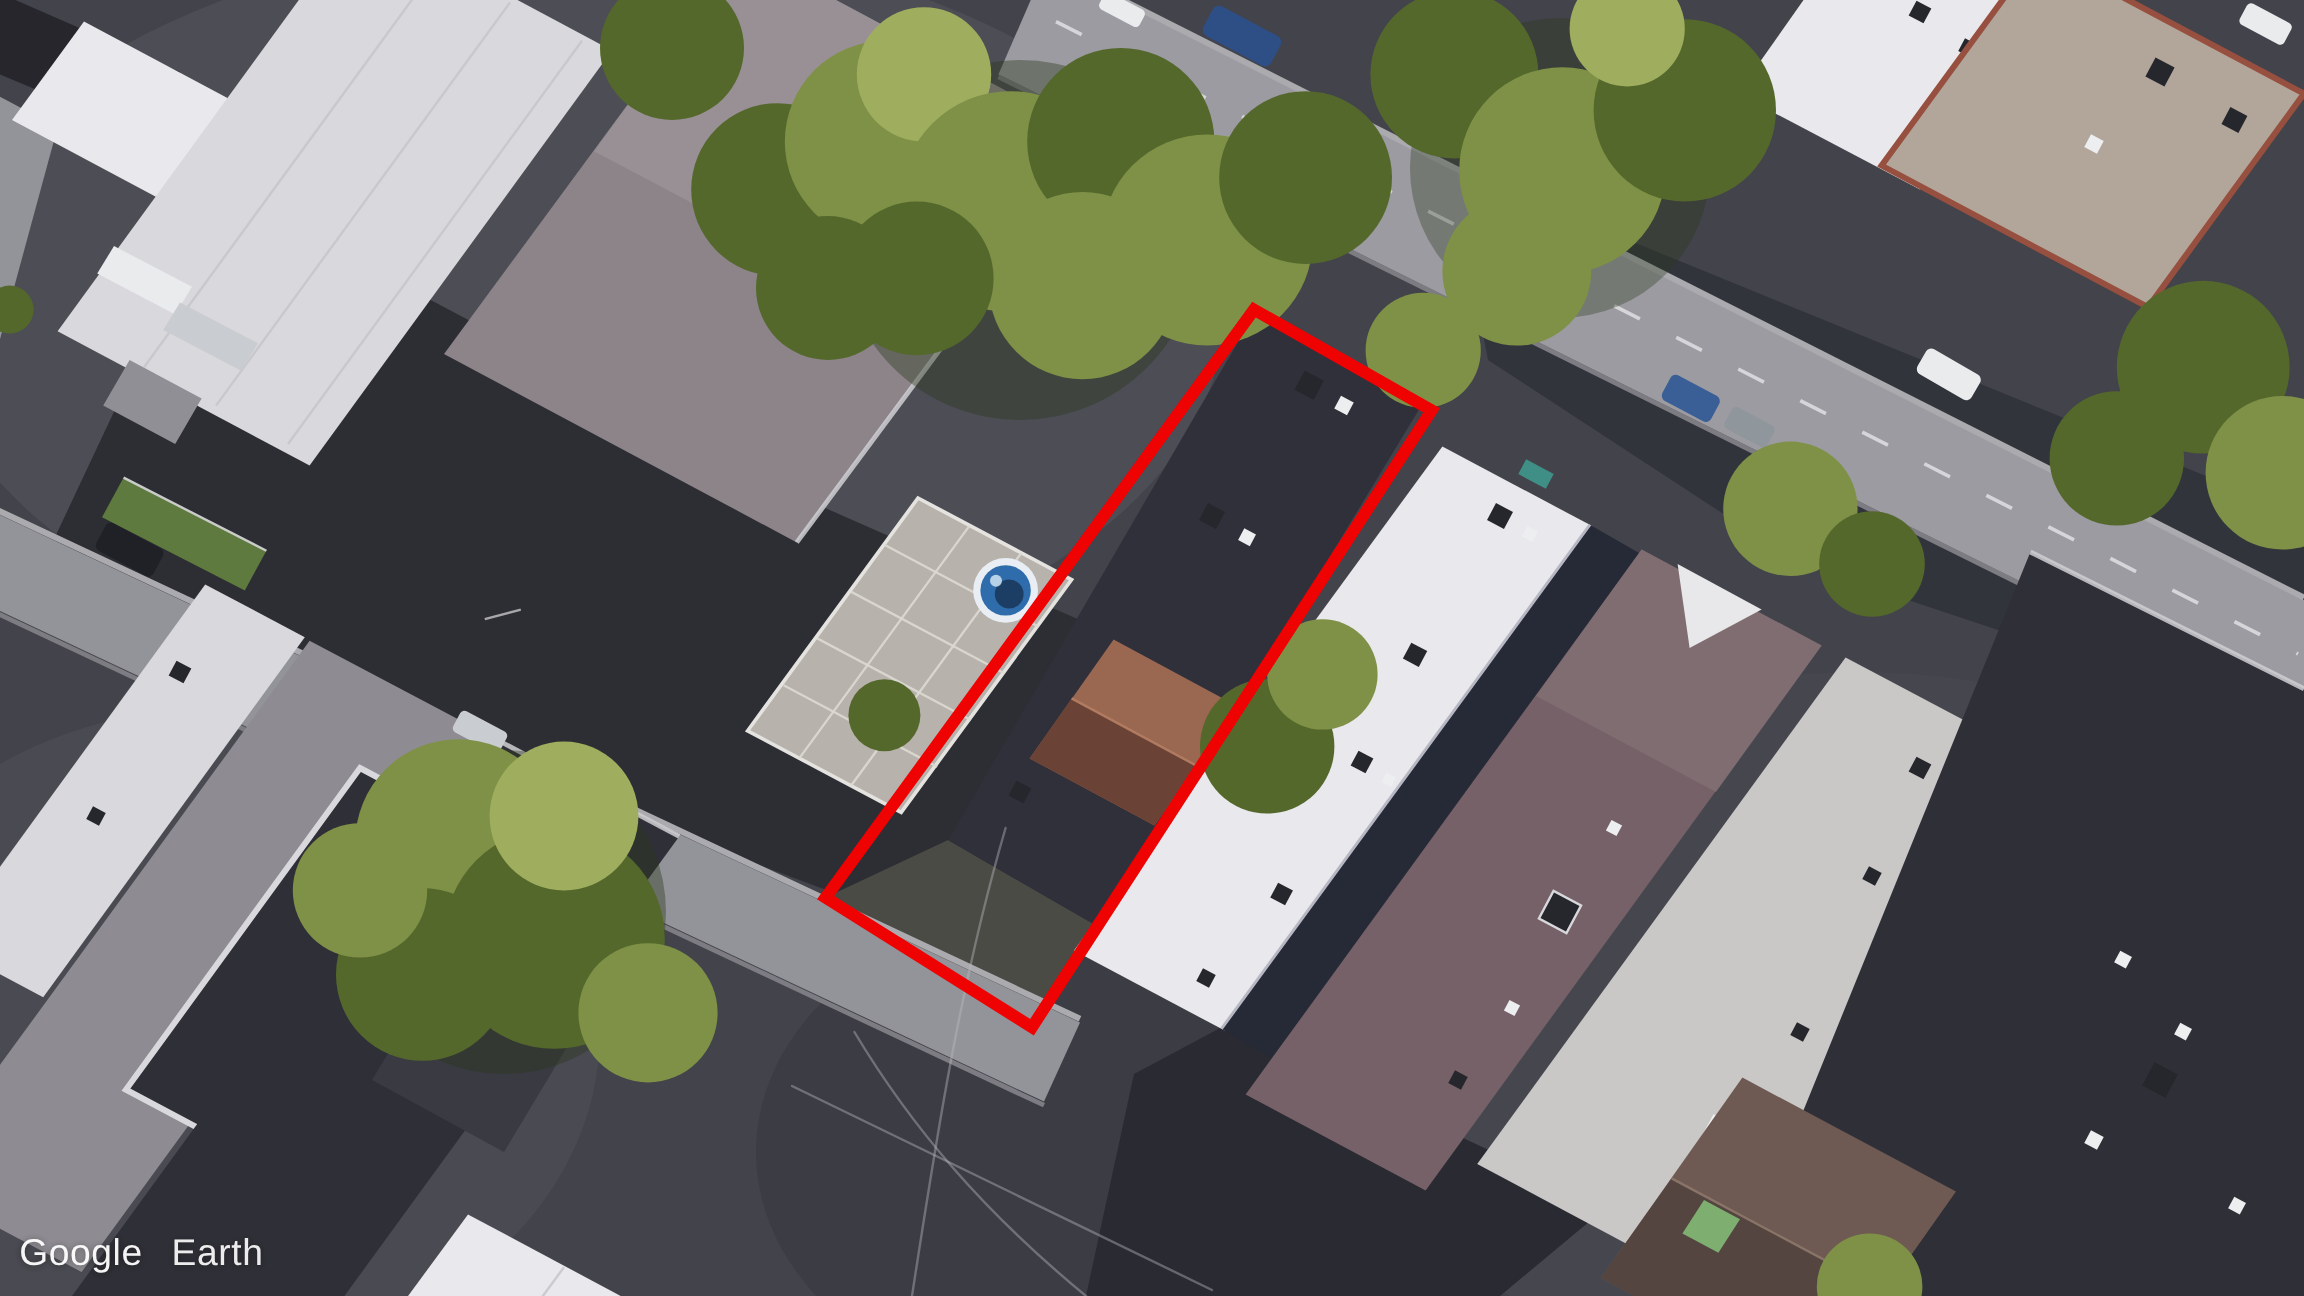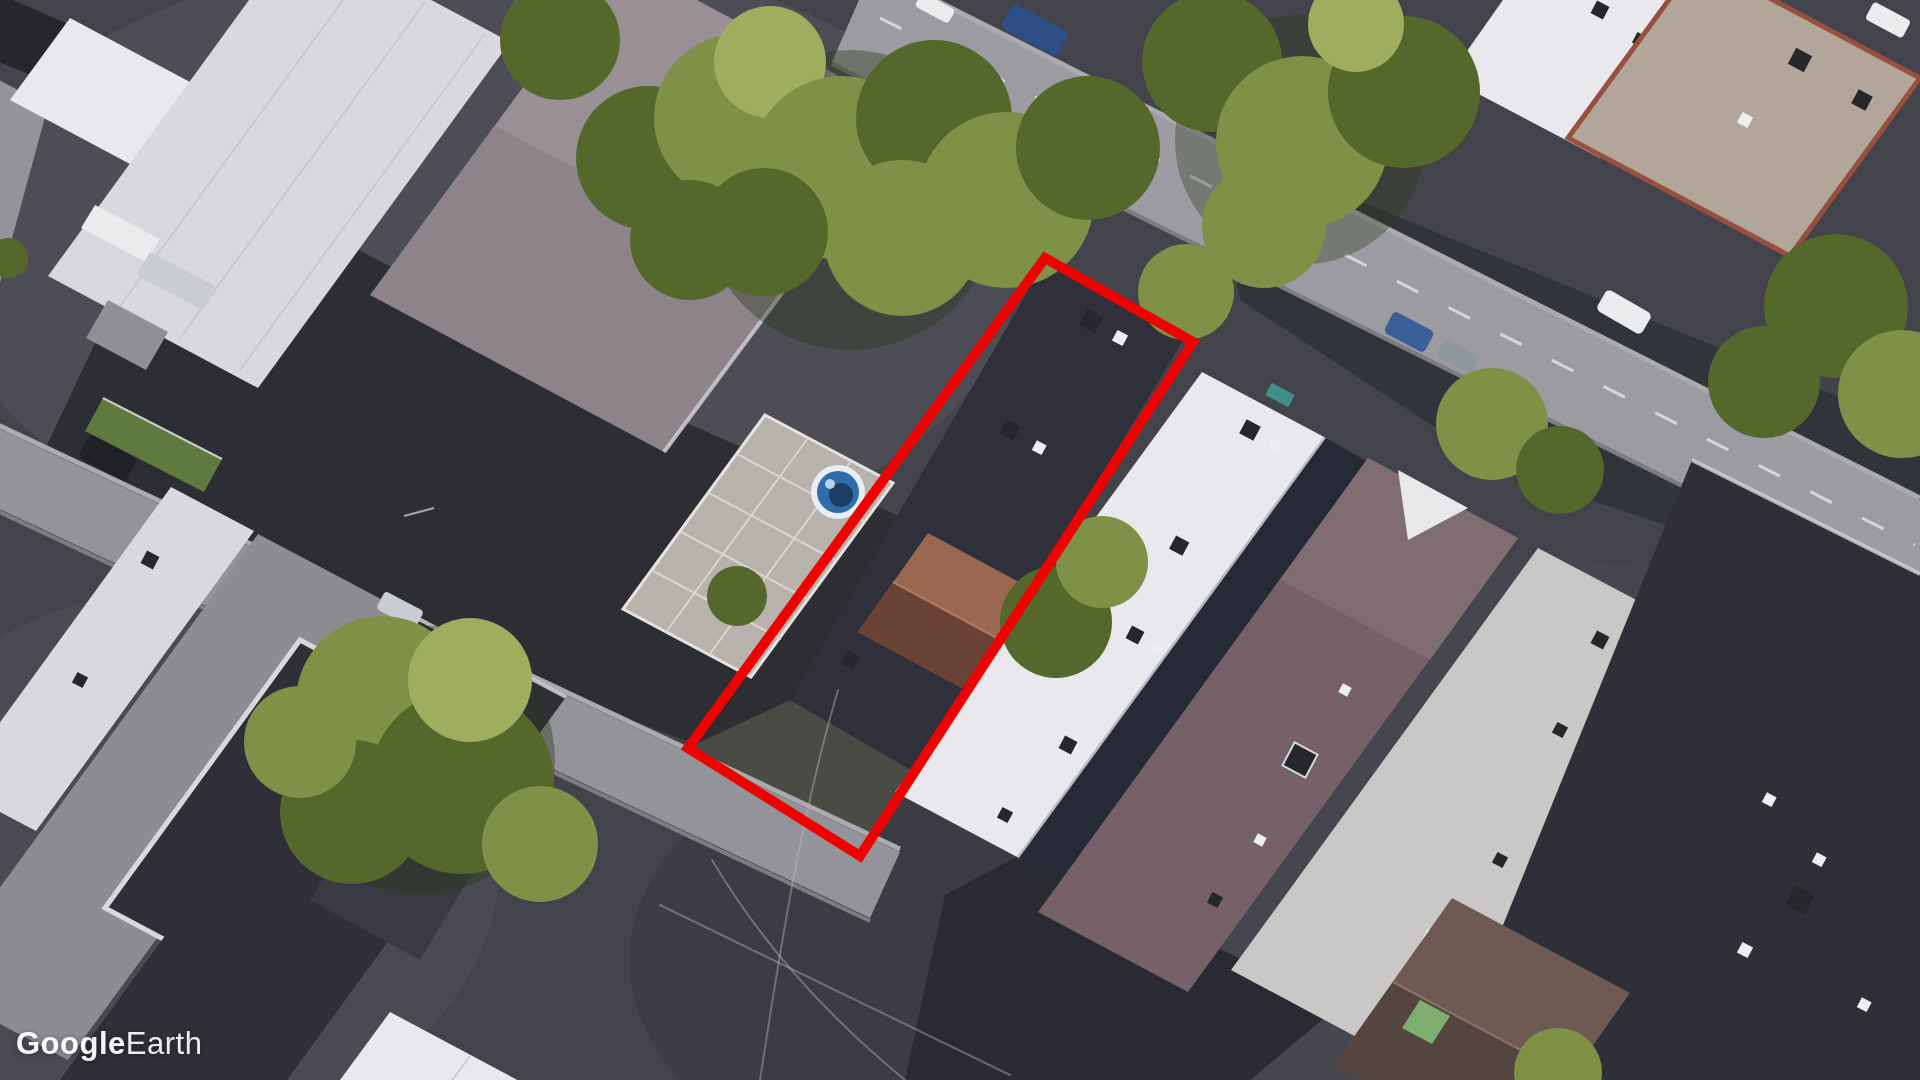--- a/index.html
+++ b/index.html
@@ -65,22 +65,22 @@
   .car-silver{fill:#c9ccd0;}
 
   .wire{stroke:#b9bac0;stroke-width:2;fill:none;opacity:.42;stroke-linecap:round;}
 
   
   .boundary{fill:none;stroke-linejoin:miter;}
 
   .watermark{position:absolute;left:16px;top:1026px;color:#ffffff;opacity:.95;
              font-size:31px;letter-spacing:.5px;
              text-shadow:0 1px 6px rgba(0,0,0,.40);user-select:none;}
-  .watermark .brand{font-weight:700;}
-  .watermark .product{font-weight:400;margin-left:0;opacity:.96;}
+  .watermark .brand{font-weight:400;}
+  .watermark .product{font-weight:400;margin-left:24px;opacity:.96;}
 </style>
 </head>
 <body>
 
 <div class="stage">
 <svg width="1920" height="1080" viewBox="0 0 1920 1080">
 
   <g>
     <rect class="base" x="0" y="0" width="1920" height="1080"></rect>
     <ellipse cx="480" cy="260" rx="540" ry="310" fill="#585860" opacity=".5"></ellipse>

